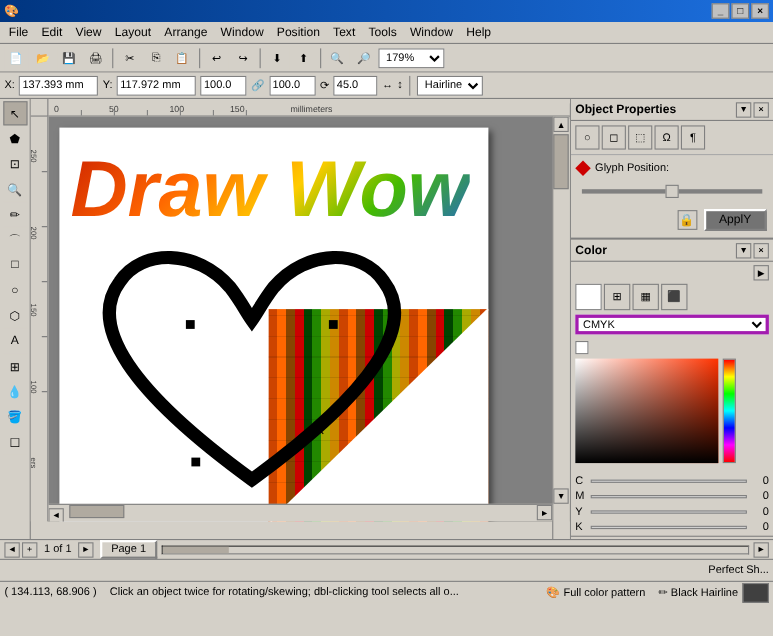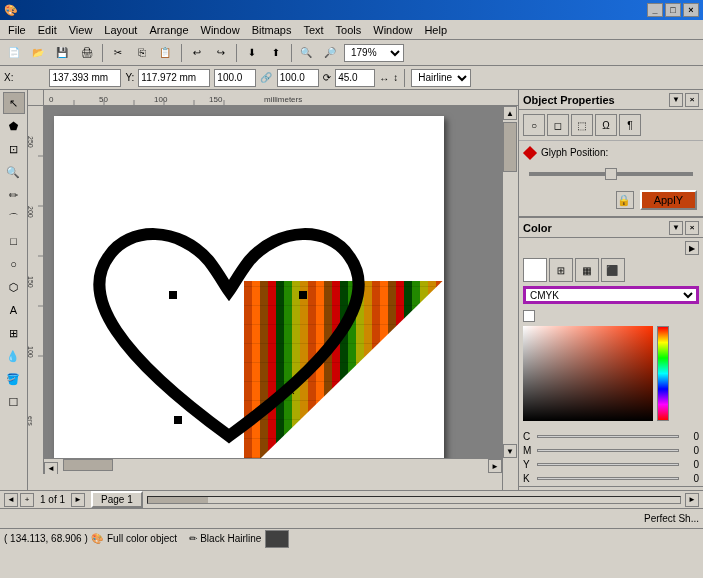--- a/index.html
+++ b/index.html
@@ -147,21 +147,21 @@
   </div>
 </div>
 
 <div class="menu-bar">
   <div class="menu-item">File</div>
   <div class="menu-item">Edit</div>
   <div class="menu-item">View</div>
   <div class="menu-item">Layout</div>
   <div class="menu-item">Arrange</div>
   <div class="menu-item">Window</div>
-  <div class="menu-item">Bitmaps</div>
+  <div class="menu-item">Position</div>
   <div class="menu-item">Text</div>
   <div class="menu-item">Tools</div>
   <div class="menu-item">Window</div>
   <div class="menu-item">Help</div>
 </div>
 
 <div class="toolbar-row">
   <div class="toolbar-btn">📄</div>
   <div class="toolbar-btn">📂</div>
   <div class="toolbar-btn">💾</div>
@@ -179,21 +179,21 @@
   <div class="toolbar-sep"></div>
   <div class="toolbar-btn">🔍</div>
   <div class="toolbar-btn">🔎</div>
   <select class="props-input" style="width:60px;">
     <option>179%</option>
   </select>
 </div>
 
 <div class="props-bar">
   <span>X:</span>
-  <input class="props-input" style="width: 72px; margin-left: 32px;" value="137.393 mm">
+  <input class="props-input" style="width: 72px;" value="137.393 mm">
   <span>Y:</span>
   <input class="props-input" style="width: 72px;" value="117.972 mm">
   <input class="props-input" style="width: 42px;" value="100.0">
   <span>🔗</span>
   <input class="props-input" style="width: 42px;" value="100.0">
   <span>⟳</span>
   <input class="props-input" style="width: 40px;" value="45.0">
   <span>↔</span>
   <span>↕</span>
   <div class="toolbar-sep"></div>
@@ -252,20 +252,21 @@
       <line x1="10" y1="150" x2="16" y2="150" stroke="#808080" stroke-width="1"></line>
       <line x1="10" y1="200" x2="16" y2="200" stroke="#808080" stroke-width="1"></line>
       <line x1="10" y1="250" x2="16" y2="250" stroke="#808080" stroke-width="1"></line>
     </svg>
   </div>
 
   <div style="position:absolute; left:44px; top:16px; right:185px; bottom:16px; background:#808080; overflow:hidden;">
 
     <div style="position:absolute; top:10px; left:10px; width:390px; height:360px; background:white; box-shadow:3px 3px 6px rgba(0,0,0,0.5);">
 
+      <div style="position:absolute; top:15px; left:10px; font-size:72px; font-weight:bold; font-style:italic; font-family: Arial Black, Arial, sans-serif; background: linear-gradient(135deg, #cc2200 0%, #ff6600 30%, #ffcc00 55%, #44bb00 75%, #2266cc 100%); -webkit-background-clip: text; -webkit-text-fill-color: transparent; background-clip: text; white-space:nowrap; z-index:5;">Draw Wow</div>
 
       <svg style="position:absolute; top:80px; left:5px; width:340px; height:280px; z-index:4;" viewBox="0 0 340 280">
         <path d="M170 240 C 60 160, 20 100, 50 60 C 70 30, 120 30, 150 65 C 160 78, 165 88, 170 95 C 175 88, 180 78, 190 65 C 220 30, 270 30, 290 60 C 320 100, 280 160, 170 240Z" fill="none" stroke="black" stroke-width="12"></path>
 
         <rect x="110" y="95" width="8" height="8" fill="black"></rect>
         <rect x="240" y="95" width="8" height="8" fill="black"></rect>
         <rect x="353" y="95" width="8" height="8" fill="black"></rect>
         <rect x="115" y="220" width="8" height="8" fill="black" transform="rotate(0,119,224)"></rect>
 
         <text x="228" y="200" font-size="14" fill="black">×</text>
@@ -330,21 +331,21 @@
           <span style="font-size:10px;">Glyph Position:</span>
         </div>
 
         <div style="position:relative; height:16px; margin-bottom:8px; padding:0 4px;">
           <div style="position:absolute; top:6px; left:4px; right:4px; height:4px; background:#808080;"></div>
           <div style="position:absolute; top:2px; left:50%; width:12px; height:12px; background:#d4d0c8; border:1px solid #808080; transform:translateX(-50%);"></div>
         </div>
 
         <div style="display:flex; align-items:center; justify-content:flex-end; gap:6px; margin-bottom:4px;">
           <div style="width:18px; height:18px; background:#d4d0c8; border:1px solid #808080; display:flex; align-items:center; justify-content:center; font-size:11px;">🔒</div>
-          <button style="padding:2px 12px; background:#c2410c; border-top:2px solid #fff; border-left:2px solid #fff; border-right:2px solid #808080; border-bottom:2px solid #808080; font-size:11px; cursor:pointer;">ApplY</button>
+          <button style="padding:2px 12px; background:#737373; border-top:2px solid #fff; border-left:2px solid #fff; border-right:2px solid #808080; border-bottom:2px solid #808080; font-size:11px; cursor:pointer;">ApplY</button>
         </div>
       </div>
     </div>
 
     <div>
       <div class="panel-header">
         <span>Color</span>
         <div class="panel-header-btns">
           <div class="panel-header-btn">▼</div>
           <div class="panel-header-btn">×</div>
@@ -432,22 +433,23 @@
   </div>
   <div style="width:14px; height:14px; background:#d4d0c8; border:1px solid #808080; display:flex; align-items:center; justify-content:center; font-size:8px;">►</div>
 </div>
 
 <div style="height:20px; background:#d4d0c8; border-top:1px solid #808080; display:flex; align-items:center; padding:0 4px; font-size:10px; gap:4px;">
   <span style="margin-left:auto; flex-shrink:0;">Perfect Sh...</span>
 </div>
 
 <div style="height:20px; background:#d4d0c8; border-top:1px solid #808080; display:flex; align-items:center; padding:0 4px; font-size:10px; gap:4px;">
   <span>( 134.113, 68.906 )</span>
+  <span style="margin-left:8px; flex:1; overflow:hidden; white-space:nowrap; text-overflow:ellipsis;">Click an object twice for rotating/skewing; dbl-clicking tool selects all o...</span>
   <span style="flex-shrink:0;">
     <span style="font-size:10px;">🎨</span>
-    <span>Full color object</span>
+    <span>Full color pattern</span>
   </span>
   <span style="flex-shrink:0; margin-left:8px;">
     <span style="font-size:10px;">✏</span>
     <span>Black  Hairline</span>
   </span>
   <div style="width:24px; height:18px; background:#404040; border:1px solid #808080; flex-shrink:0;"></div>
 </div>
 
 </body></html>

